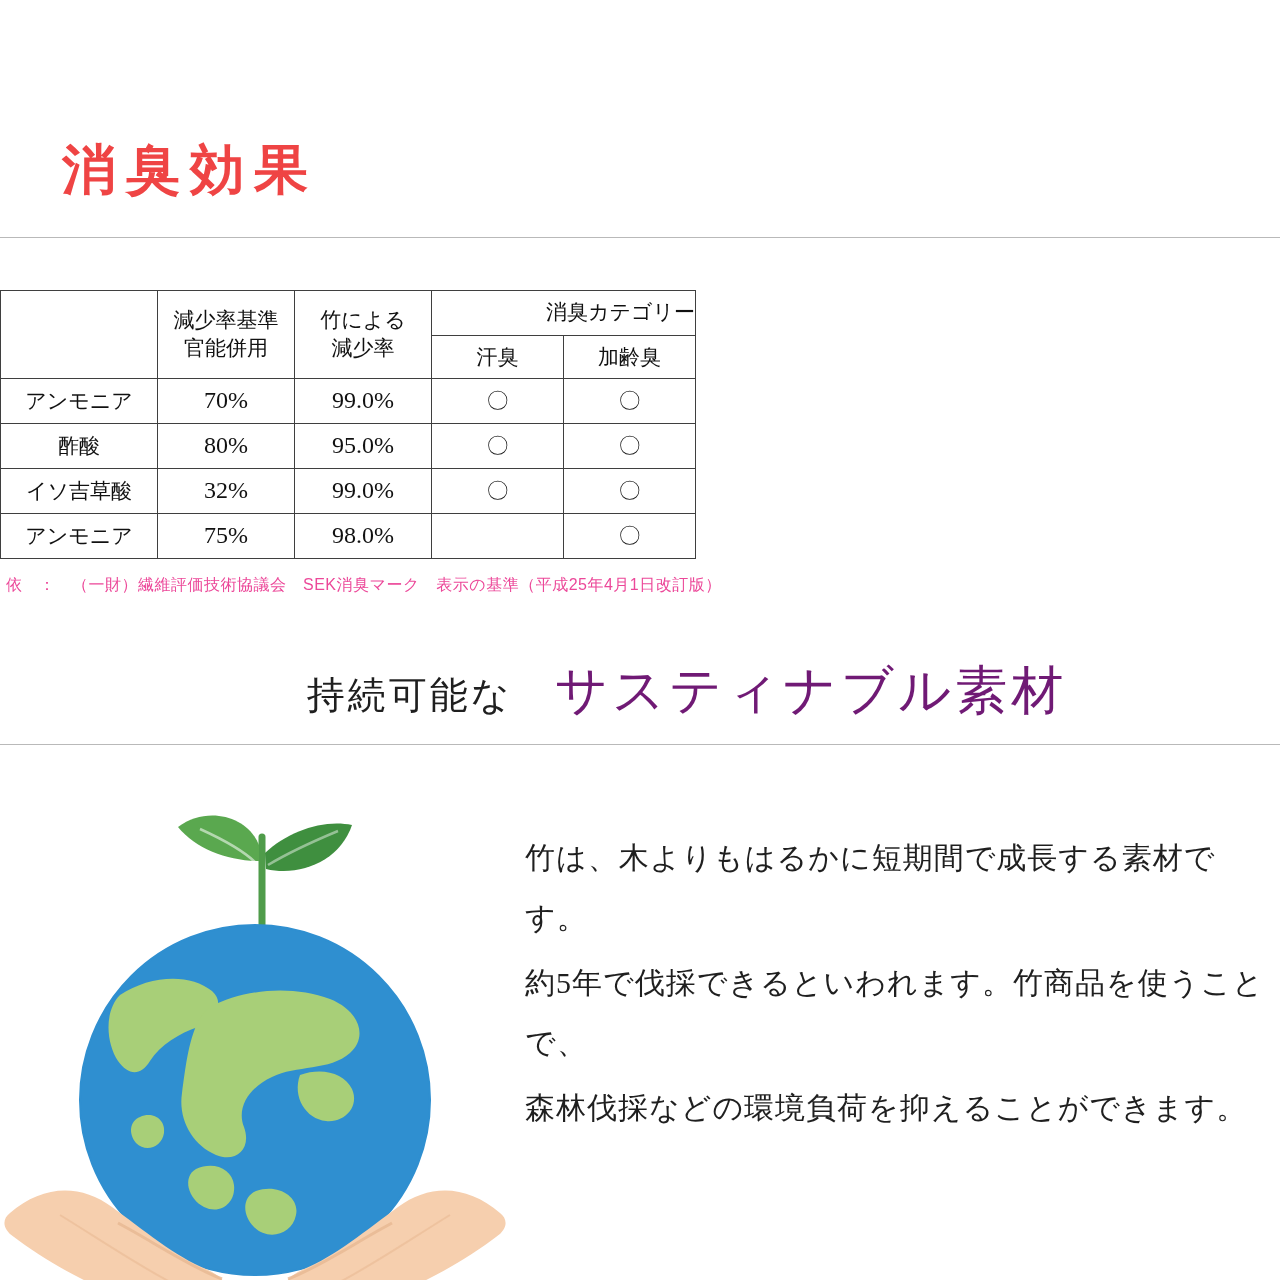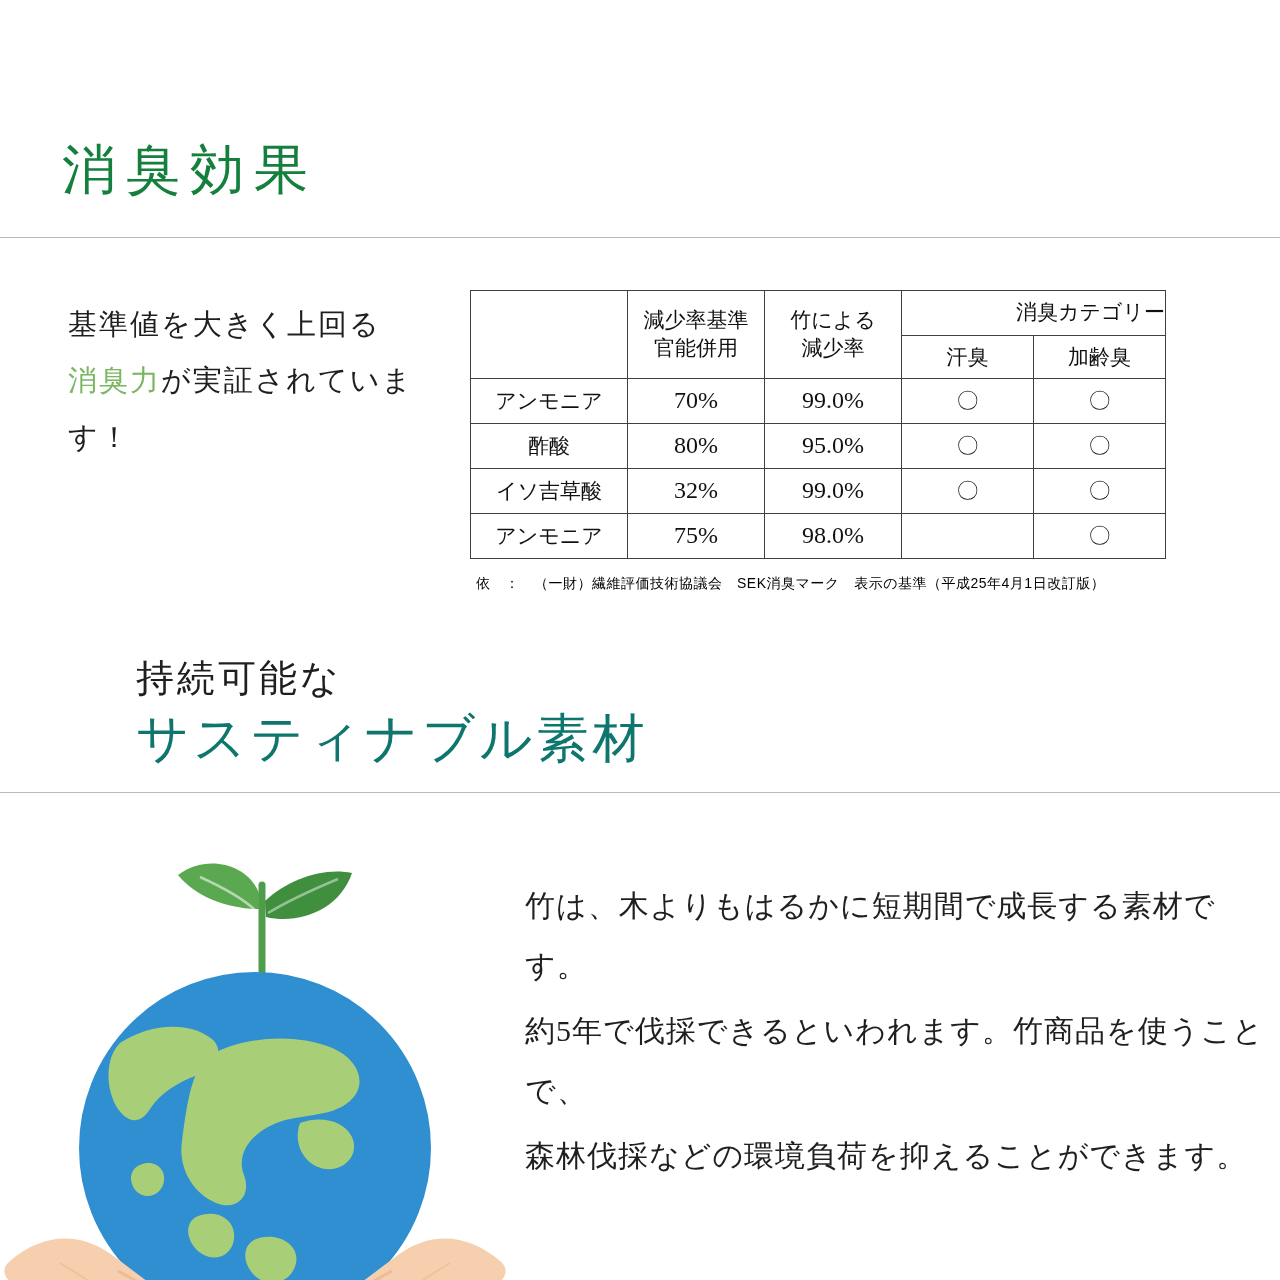--- a/index.html
+++ b/index.html
@@ -17,22 +17,22 @@
   }
 
   
   .section-one {
     position: relative;
     width: 100%;
   }
   .section-title {
     font-size: 54px;
     letter-spacing: 10px;
-    font-weight: 400;
-    color: #15803d;
+    font-weight: 700;
+    color: #ef4444;
     padding: 105px 0 0 62px;
     line-height: 1.1;
   }
   .rule {
     width: 100%;
     height: 1px;
     background: #b9b9b9;
     margin-top: 32px;
   }
 
@@ -96,47 +96,46 @@
     height: 44px;
     font-size: 24px;
   }
   table.odor td.mark {
     width: 131px;
     height: 44px;
     font-size: 22px;
   }
   .source {
     font-family: "Liberation Sans", sans-serif;
-    font-size: 14px;
-    color: #000000;
+    font-size: 16px;
+    color: #ec4899;
     padding: 16px 0 0 6px;
     letter-spacing: 0.5px;
   }
 
   
   .section-two {
     margin-top: 60px;
   }
   .sustain-heading {
     display: flex;
     align-items: baseline;
     justify-content: center;
     padding-bottom: 18px;
     padding-left: 94px;
-    flex-direction: column;
   }
   .sustain-heading .small {
     font-size: 38px;
     letter-spacing: 3px;
     color: #1f1f1f;
   }
   .sustain-heading .big {
     font-size: 52px;
     letter-spacing: 4px;
-    color: #0f766e;
+    color: #701a75;
     margin-left: 42px;
   }
   .rule2 {
     width: 100%;
     height: 1px;
     background: #b9b9b9;
   }
 
   .sustain-body {
     display: flex;
@@ -160,24 +159,20 @@
 </head>
 <body>
 
 <div class="section-one">
 
   <h1 class="section-title">消臭効果</h1>
   <div class="rule"></div>
 
   <div class="odor-body">
 
-    <div class="lead">
-      <div>基準値を大きく上回る</div>
-      <div><span class="accent">消臭力</span><span>が実証されています！</span></div>
-    </div>
 
     <div class="table-wrap">
       <table class="odor">
         <thead>
           <tr>
             <th class="blank" rowspan="2"></th>
             <th class="two-line" rowspan="2">
               <div>減少率基準</div>
               <div>官能併用</div>
             </th>

